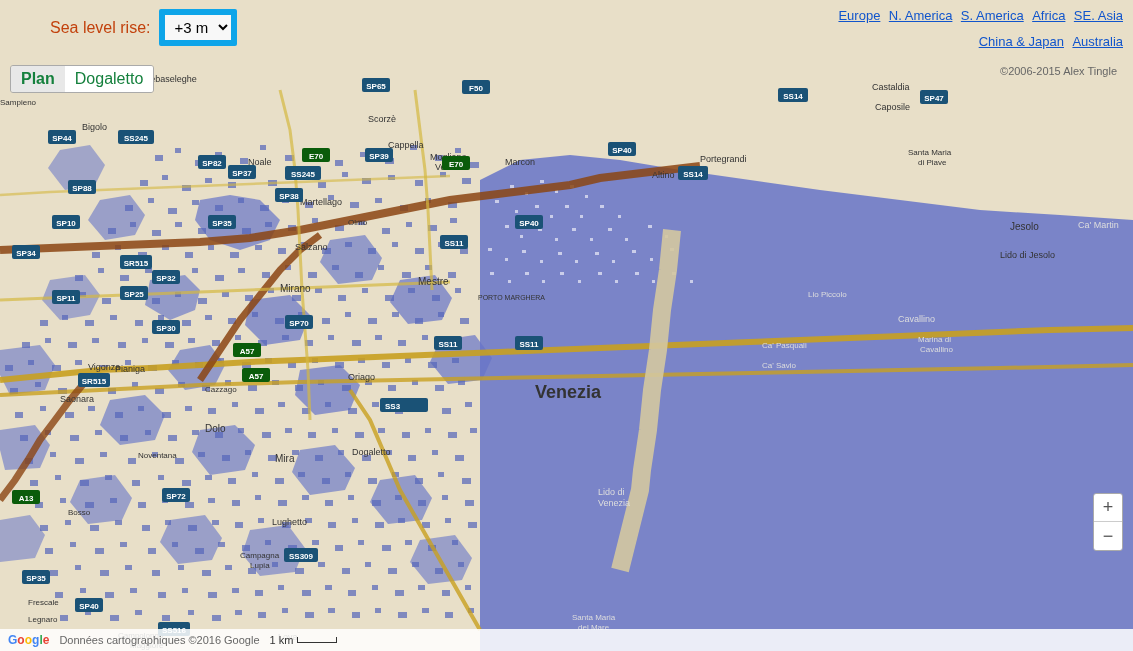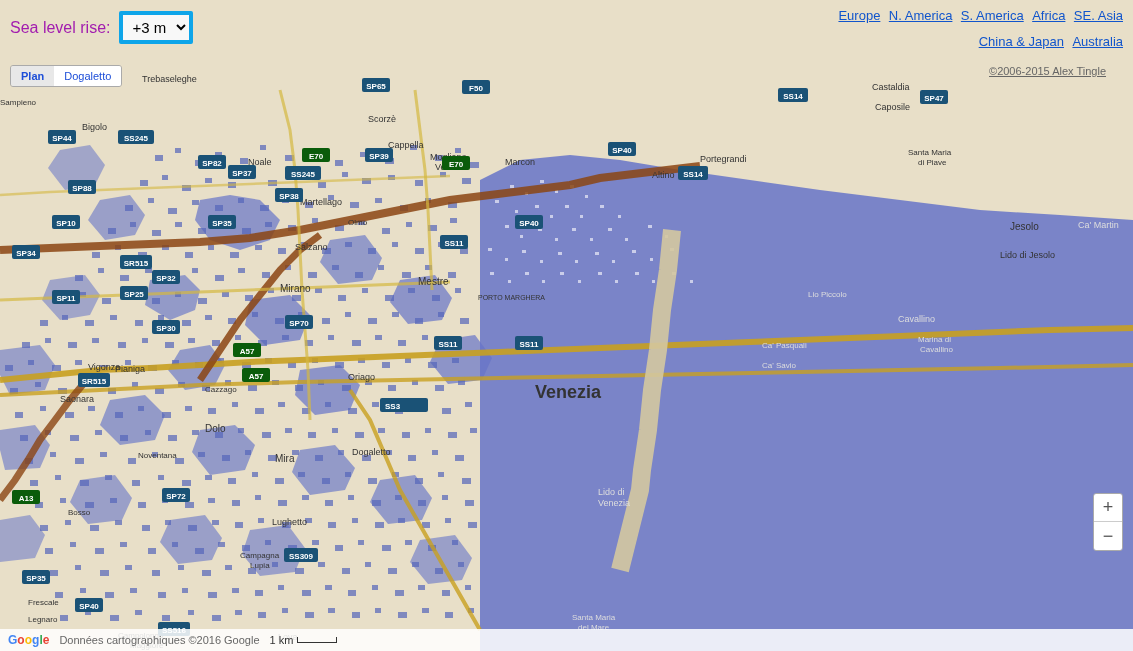--- a/index.html
+++ b/index.html
@@ -41,28 +41,29 @@
 
     #sea-level-control {
       display: flex;
       align-items: center;
       gap: 8px;
       pointer-events: all;
     }
 
     #sea-level-label {
       font-size: 16px;
-      color: #a21caf;
+      color: #c2410c;
       font-weight: normal;
+      margin-left: 40px;
     }
 
     #sea-level-select {
       padding: 3px 6px;
       font-size: 15px;
-      border: 4px solid #0ea5e9;
+      border: 6px solid #0ea5e9;
       background: #f8f8f8;
       border-radius: 2px;
       cursor: pointer;
     }
 
     #region-links {
       text-align: right;
       pointer-events: all;
       line-height: 1.6;
     }
@@ -82,25 +83,25 @@
       left: 10px;
       z-index: 10;
       display: flex;
       border: 1px solid #aaa;
       border-radius: 3px;
       overflow: hidden;
     }
 
     .map-type-btn {
       padding: 4px 10px;
-      font-size: 11px;
+      font-size: 16px;
       background: #fff;
       border: none;
       cursor: pointer;
-      color: #1d4ed8;
+      color: #15803d;
     }
 
     .map-type-btn.active {
       background: #e8e8e8;
       font-weight: bold;
     }
 
     
     #zoom-controls {
       position: absolute;
@@ -181,25 +182,24 @@
     }
     #bottom-links a {
       color: #555;
       text-decoration: none;
       margin-left: 10px;
     }
 
     #copyright {
       position: absolute;
       top: 65px;
-      right: 27px;
+      right: 16px;
       font-size: 11px;
       color: #666;
       z-index: 10;
-      text-decoration: underline;
     }
   </style>
 </head>
 <body>
 
 <div id="map-container">
 
   <div id="map-bg"></div>
 
   <svg id="map-svg" viewBox="0 0 1133 651" xmlns="http://www.w3.org/2000/svg">

